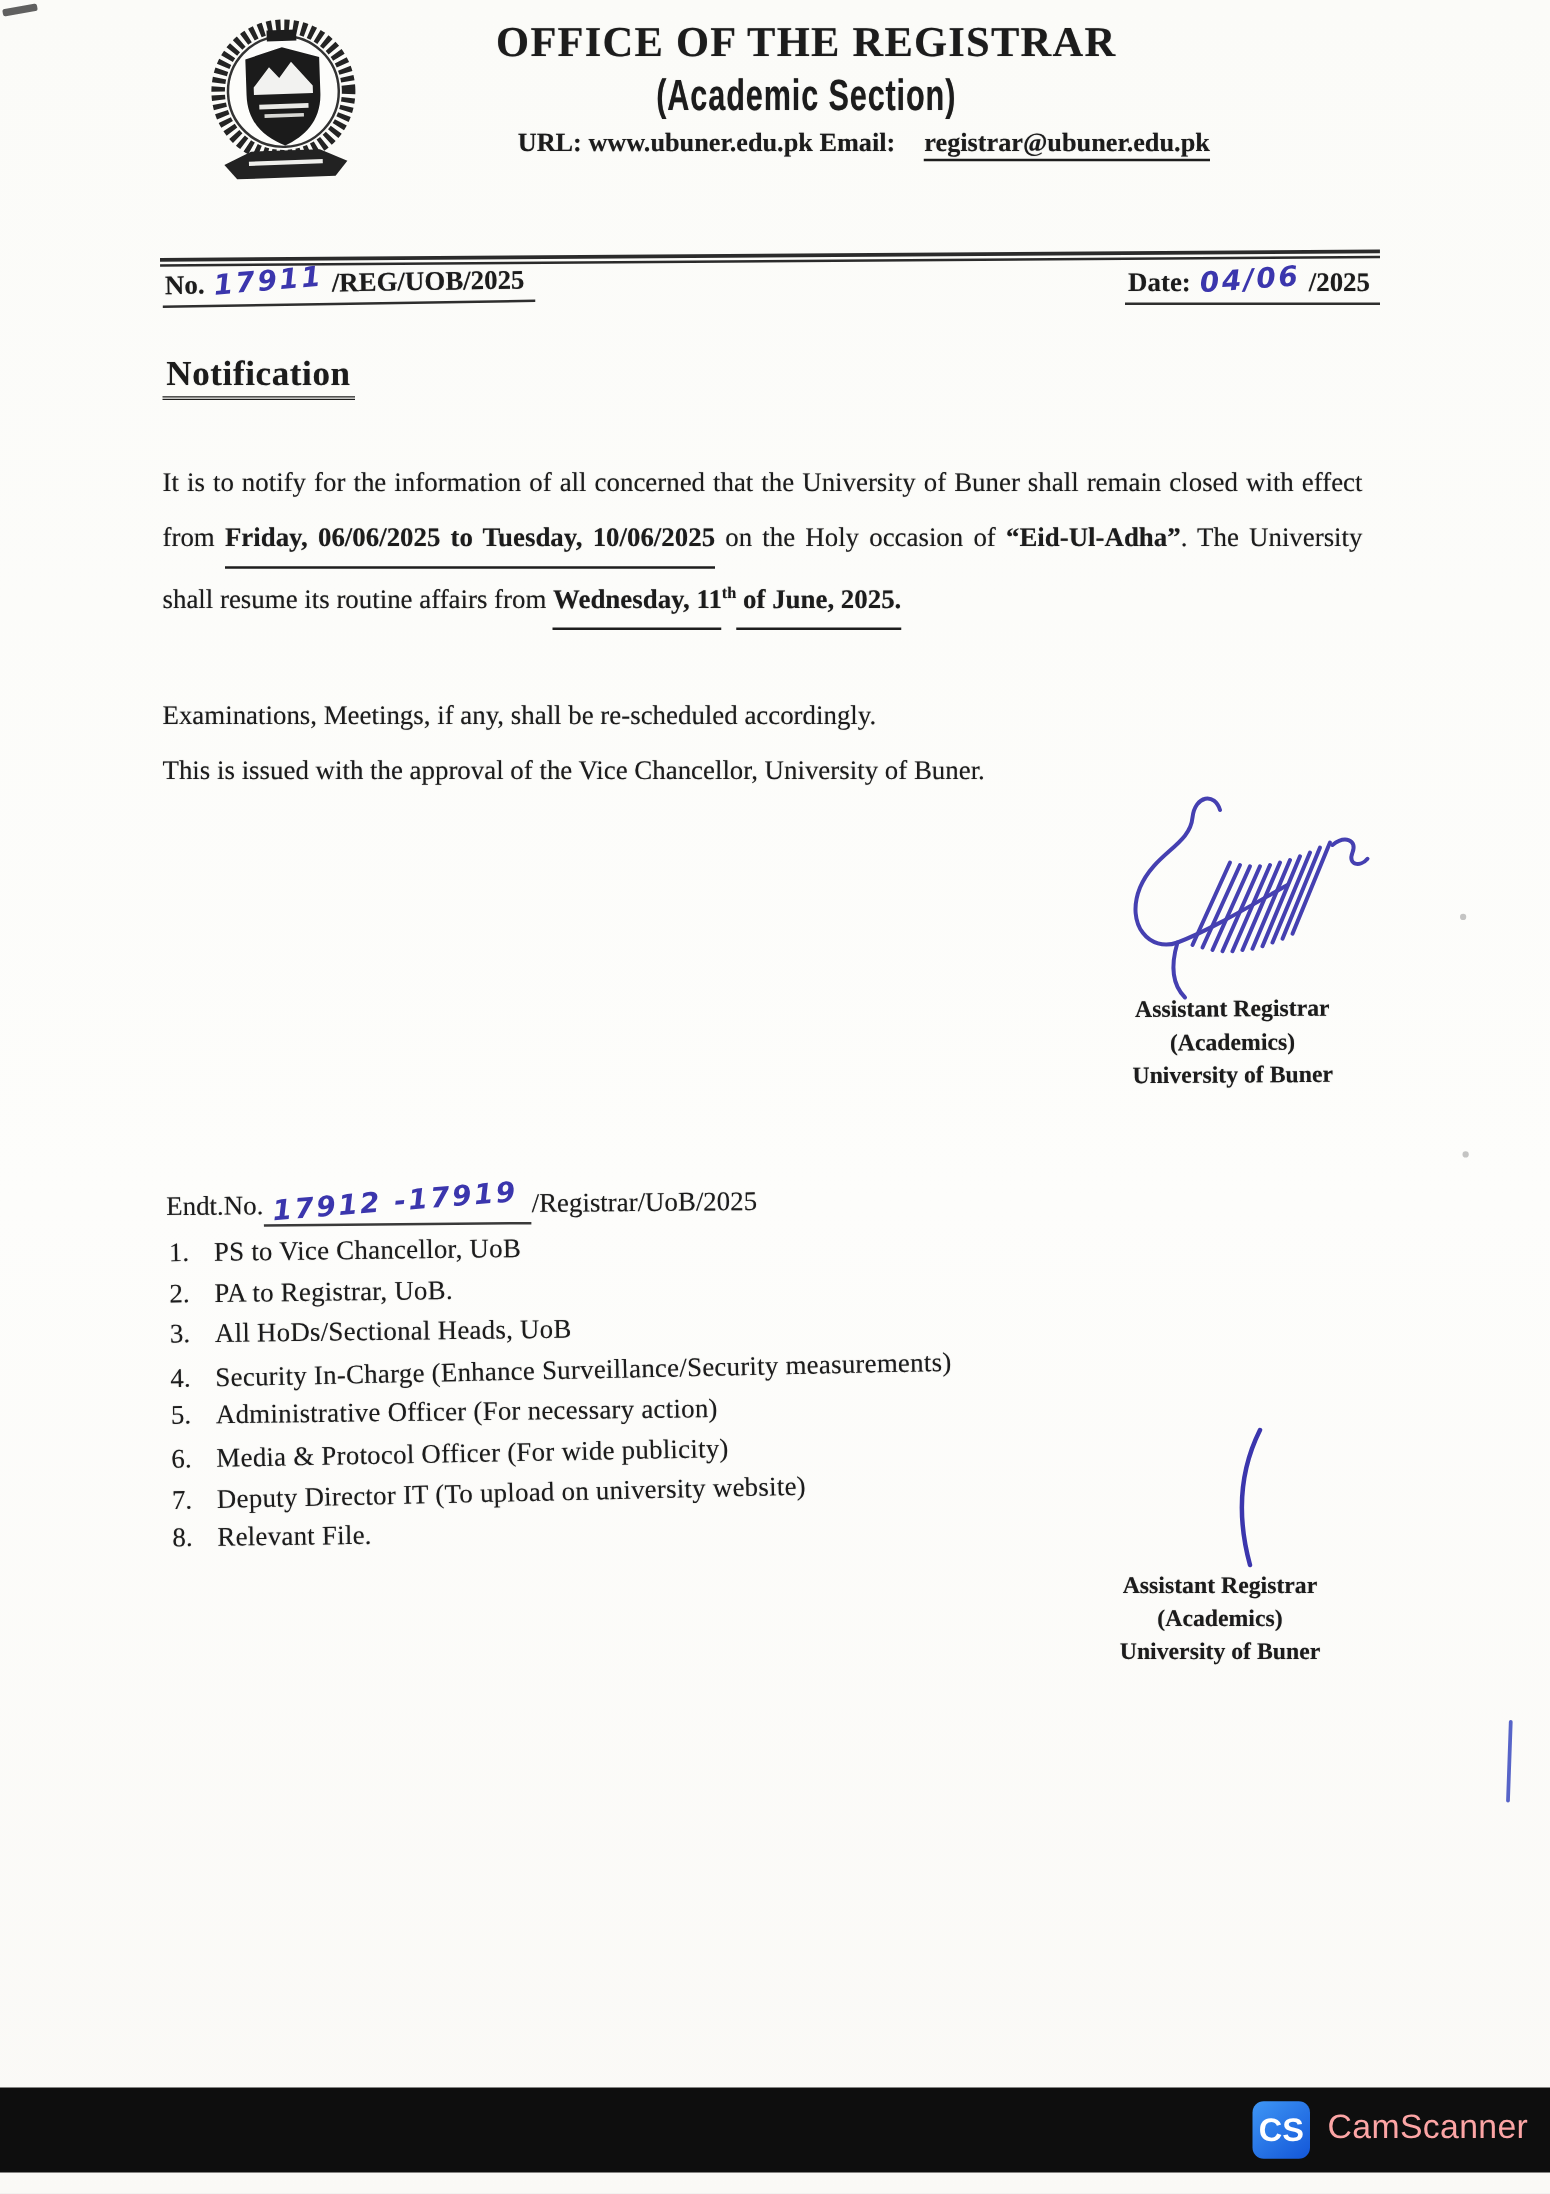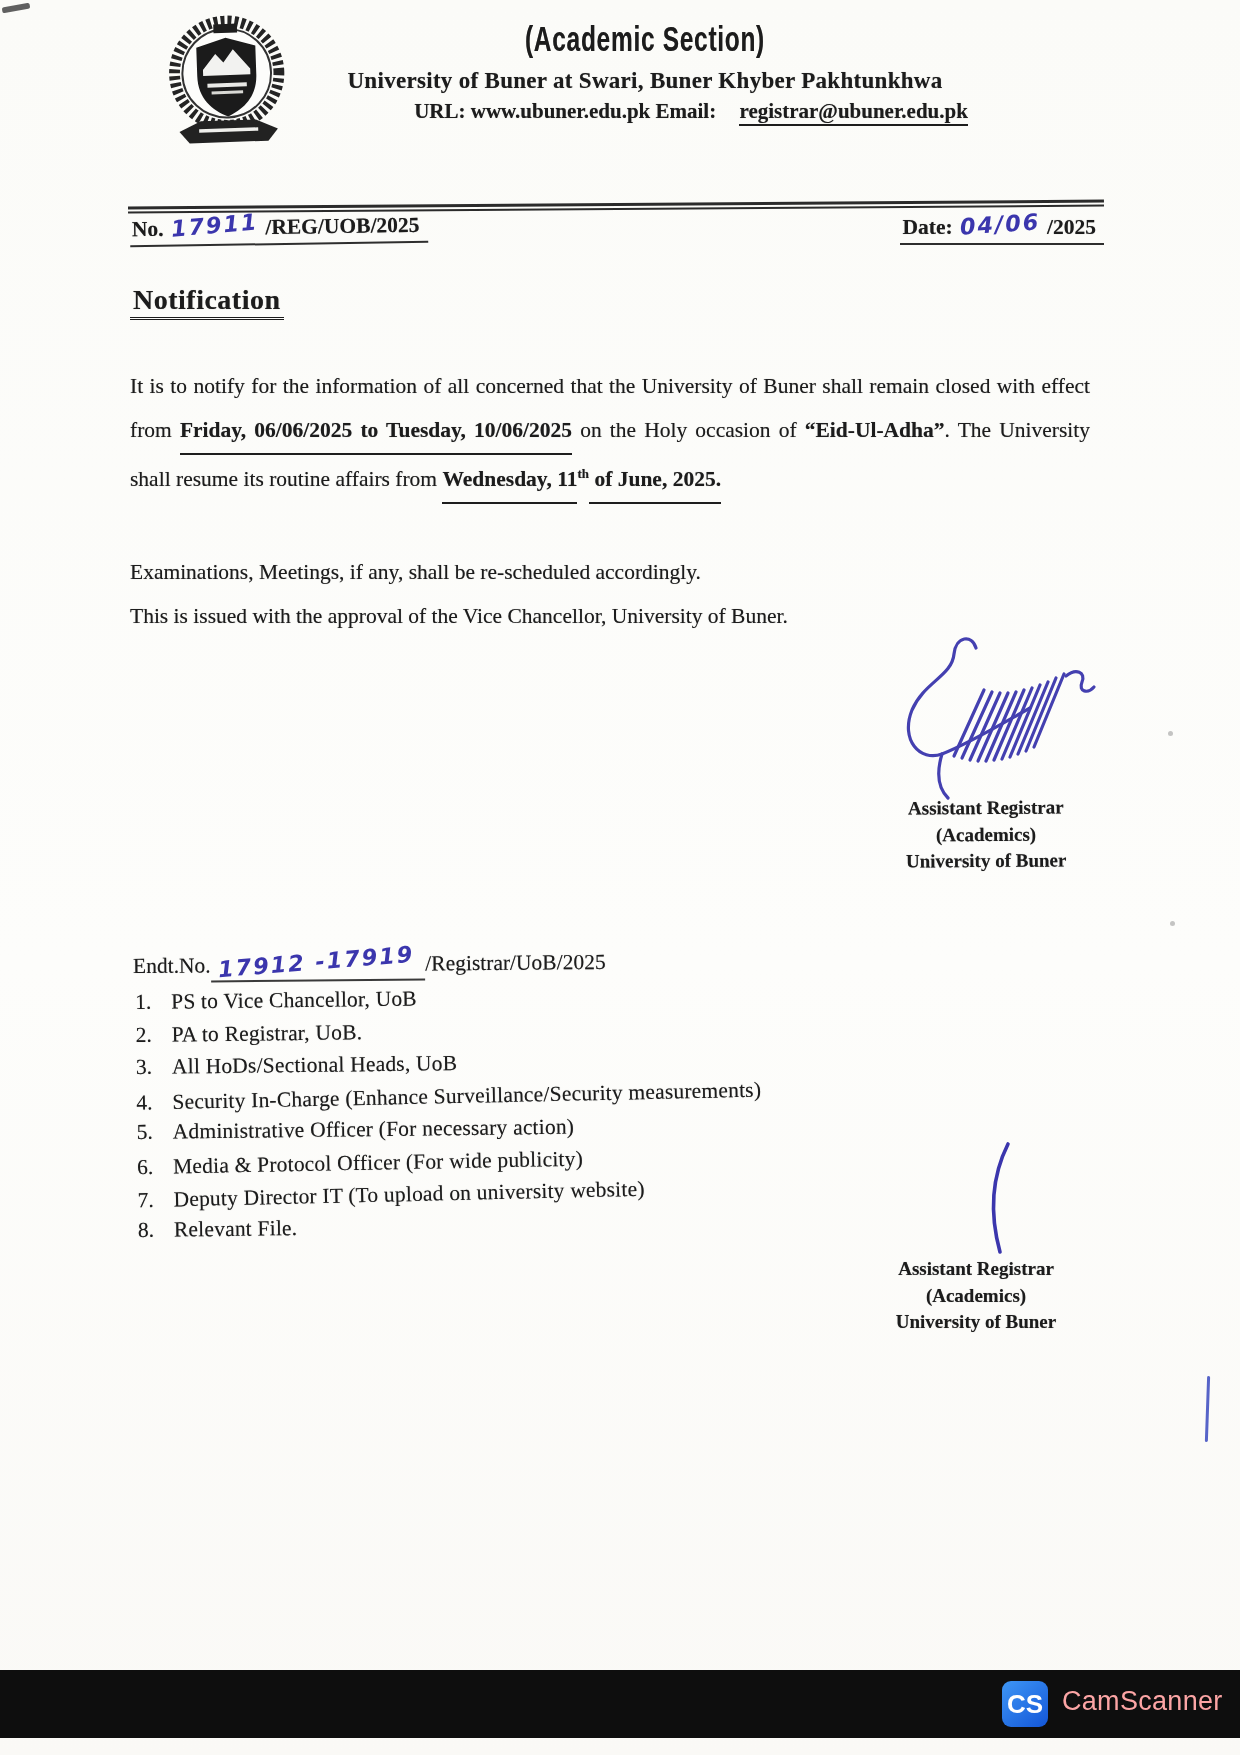--- a/index.html
+++ b/index.html
@@ -85,22 +85,22 @@
       <path d="M 64 26 L 94 35 L 94 64 C 94 87 80 99 64 106 C 48 99 34 87 34 64 L 34 35 Z" fill="#1b1b1b"></path>
       <path d="M 40 58 L 53 42 L 61 51 L 71 38 L 88 58 L 88 64 L 40 64 Z" fill="#f2f2f0"></path>
       <rect x="44" y="72" width="40" height="4" fill="#e9e9e6"></rect>
       <rect x="48" y="80" width="32" height="3" fill="#d8d8d4"></rect>
       <path d="M 14 120 L 36 110 L 92 110 L 114 120 L 104 132 L 24 132 Z" fill="#222"></path>
       <rect x="34" y="118" width="60" height="3.5" fill="#efefec"></rect>
     </svg>
   </div>
 
   <div class="hdr-text">
+    <div class="office">OFFICE OF THE REGISTRAR</div>
     <div class="section">(Academic Section)</div>
-    <div class="univ">University of Buner at Swari, Buner Khyber Pakhtunkhwa</div>
     <div class="url"><span>URL: www.ubuner.edu.pk Email: </span><span class="email-u">registrar@ubuner.edu.pk</span></div>
   </div>
 
   <div class="rule"></div>
 
   <div class="refline">
     <span class="ref-no u-group"><span>No.</span><span class="hand">17911</span><span>/REG/UOB/2025</span></span>
     <span class="u-group"><span>Date:</span><span class="hand">04/06</span><span>/2025</span></span>
   </div>
 

